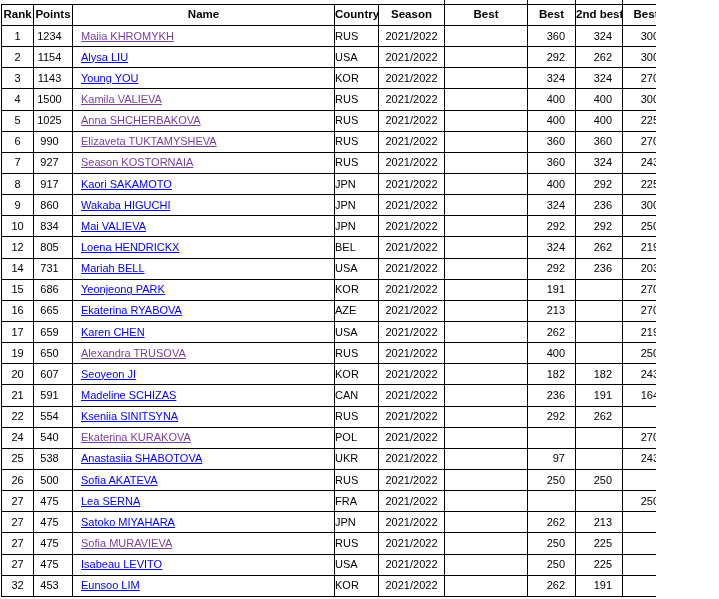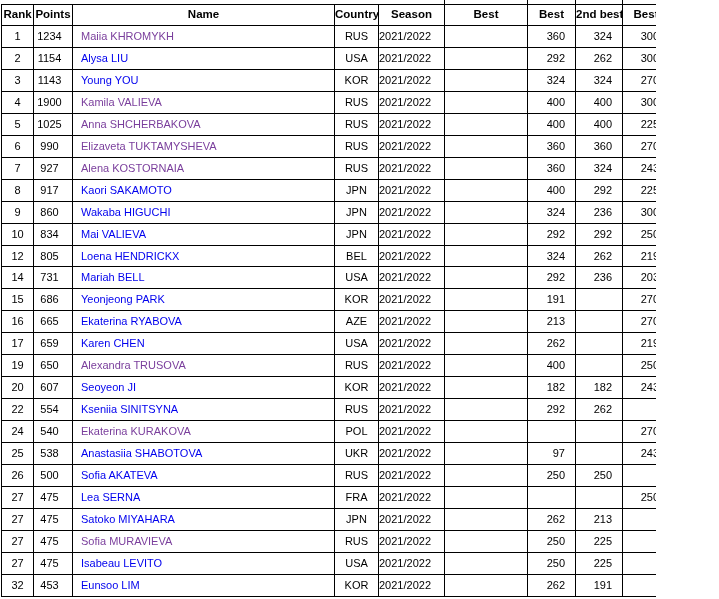--- a/index.html
+++ b/index.html
@@ -26,24 +26,24 @@
     color:#000;
     padding:0;
     overflow:hidden;white-space:nowrap;
     vertical-align:middle;
   }
   thead th{font-weight:bold;text-align:center;height:20px;font-size:11.5px;}
   tbody td{height:17px;}
   .c-rank{text-align:center;}
   .c-points{text-align:center;padding-right:7px;}
   .c-name{text-align:left;padding-left:8px;}
-  .c-country{text-align:center;}
-  .c-season{}
+  .c-country{}
+  .c-season{text-align:center;}
   .c-score{text-align:right;padding-right:10px;}
-  a.skater{color:var(--link-blue,#0000EE);cursor:pointer;}
+  a.skater{color:var(--link-blue,#0000EE);text-decoration:underline;cursor:pointer;}
   a.skater.visited{color:var(--link-visited,#7A3E9C);}
 </style>
 </head>
 <body>
 
 <div class="screen">
   <div class="stub stub1"></div>
   <div class="stub stub2"></div>
   <div class="stub stub3"></div>
   <div class="stub stub4"></div>
@@ -109,21 +109,21 @@
           <td class="c-country">KOR</td>
           <td class="c-season">2021/2022</td>
           <td class="c-score"></td>
           <td class="c-score">324</td>
           <td class="c-score">324</td>
           <td class="c-score">270</td>
           <td class="c-score">225</td>
         </tr>
         <tr>
           <td class="c-rank">4</td>
-          <td class="c-points">1900</td>
+          <td class="c-points">1500</td>
           <td class="c-name"><a class="skater visited">Kamila VALIEVA</a></td>
           <td class="c-country">RUS</td>
           <td class="c-season">2021/2022</td>
           <td class="c-score"></td>
           <td class="c-score">400</td>
           <td class="c-score">400</td>
           <td class="c-score">300</td>
           <td class="c-score"></td>
         </tr>
         <tr>
@@ -146,21 +146,21 @@
           <td class="c-season">2021/2022</td>
           <td class="c-score"></td>
           <td class="c-score">360</td>
           <td class="c-score">360</td>
           <td class="c-score">270</td>
           <td class="c-score"></td>
         </tr>
         <tr>
           <td class="c-rank">7</td>
           <td class="c-points">927</td>
-          <td class="c-name"><a class="skater visited">Alena KOSTORNAIA</a></td>
+          <td class="c-name"><a class="skater visited">Season KOSTORNAIA</a></td>
           <td class="c-country">RUS</td>
           <td class="c-season">2021/2022</td>
           <td class="c-score"></td>
           <td class="c-score">360</td>
           <td class="c-score">324</td>
           <td class="c-score">243</td>
           <td class="c-score"></td>
         </tr>
         <tr>
           <td class="c-rank">8</td>
@@ -273,20 +273,32 @@
         <tr>
           <td class="c-rank">20</td>
           <td class="c-points">607</td>
           <td class="c-name"><a class="skater">Seoyeon JI</a></td>
           <td class="c-country">KOR</td>
           <td class="c-season">2021/2022</td>
           <td class="c-score"></td>
           <td class="c-score">182</td>
           <td class="c-score">182</td>
           <td class="c-score">243</td>
+          <td class="c-score"></td>
+        </tr>
+        <tr>
+          <td class="c-rank">21</td>
+          <td class="c-points">591</td>
+          <td class="c-name"><a class="skater">Madeline SCHIZAS</a></td>
+          <td class="c-country">CAN</td>
+          <td class="c-season">2021/2022</td>
+          <td class="c-score"></td>
+          <td class="c-score">236</td>
+          <td class="c-score">191</td>
+          <td class="c-score">164</td>
           <td class="c-score"></td>
         </tr>
         <tr>
           <td class="c-rank">22</td>
           <td class="c-points">554</td>
           <td class="c-name"><a class="skater">Kseniia SINITSYNA</a></td>
           <td class="c-country">RUS</td>
           <td class="c-season">2021/2022</td>
           <td class="c-score"></td>
           <td class="c-score">292</td>

